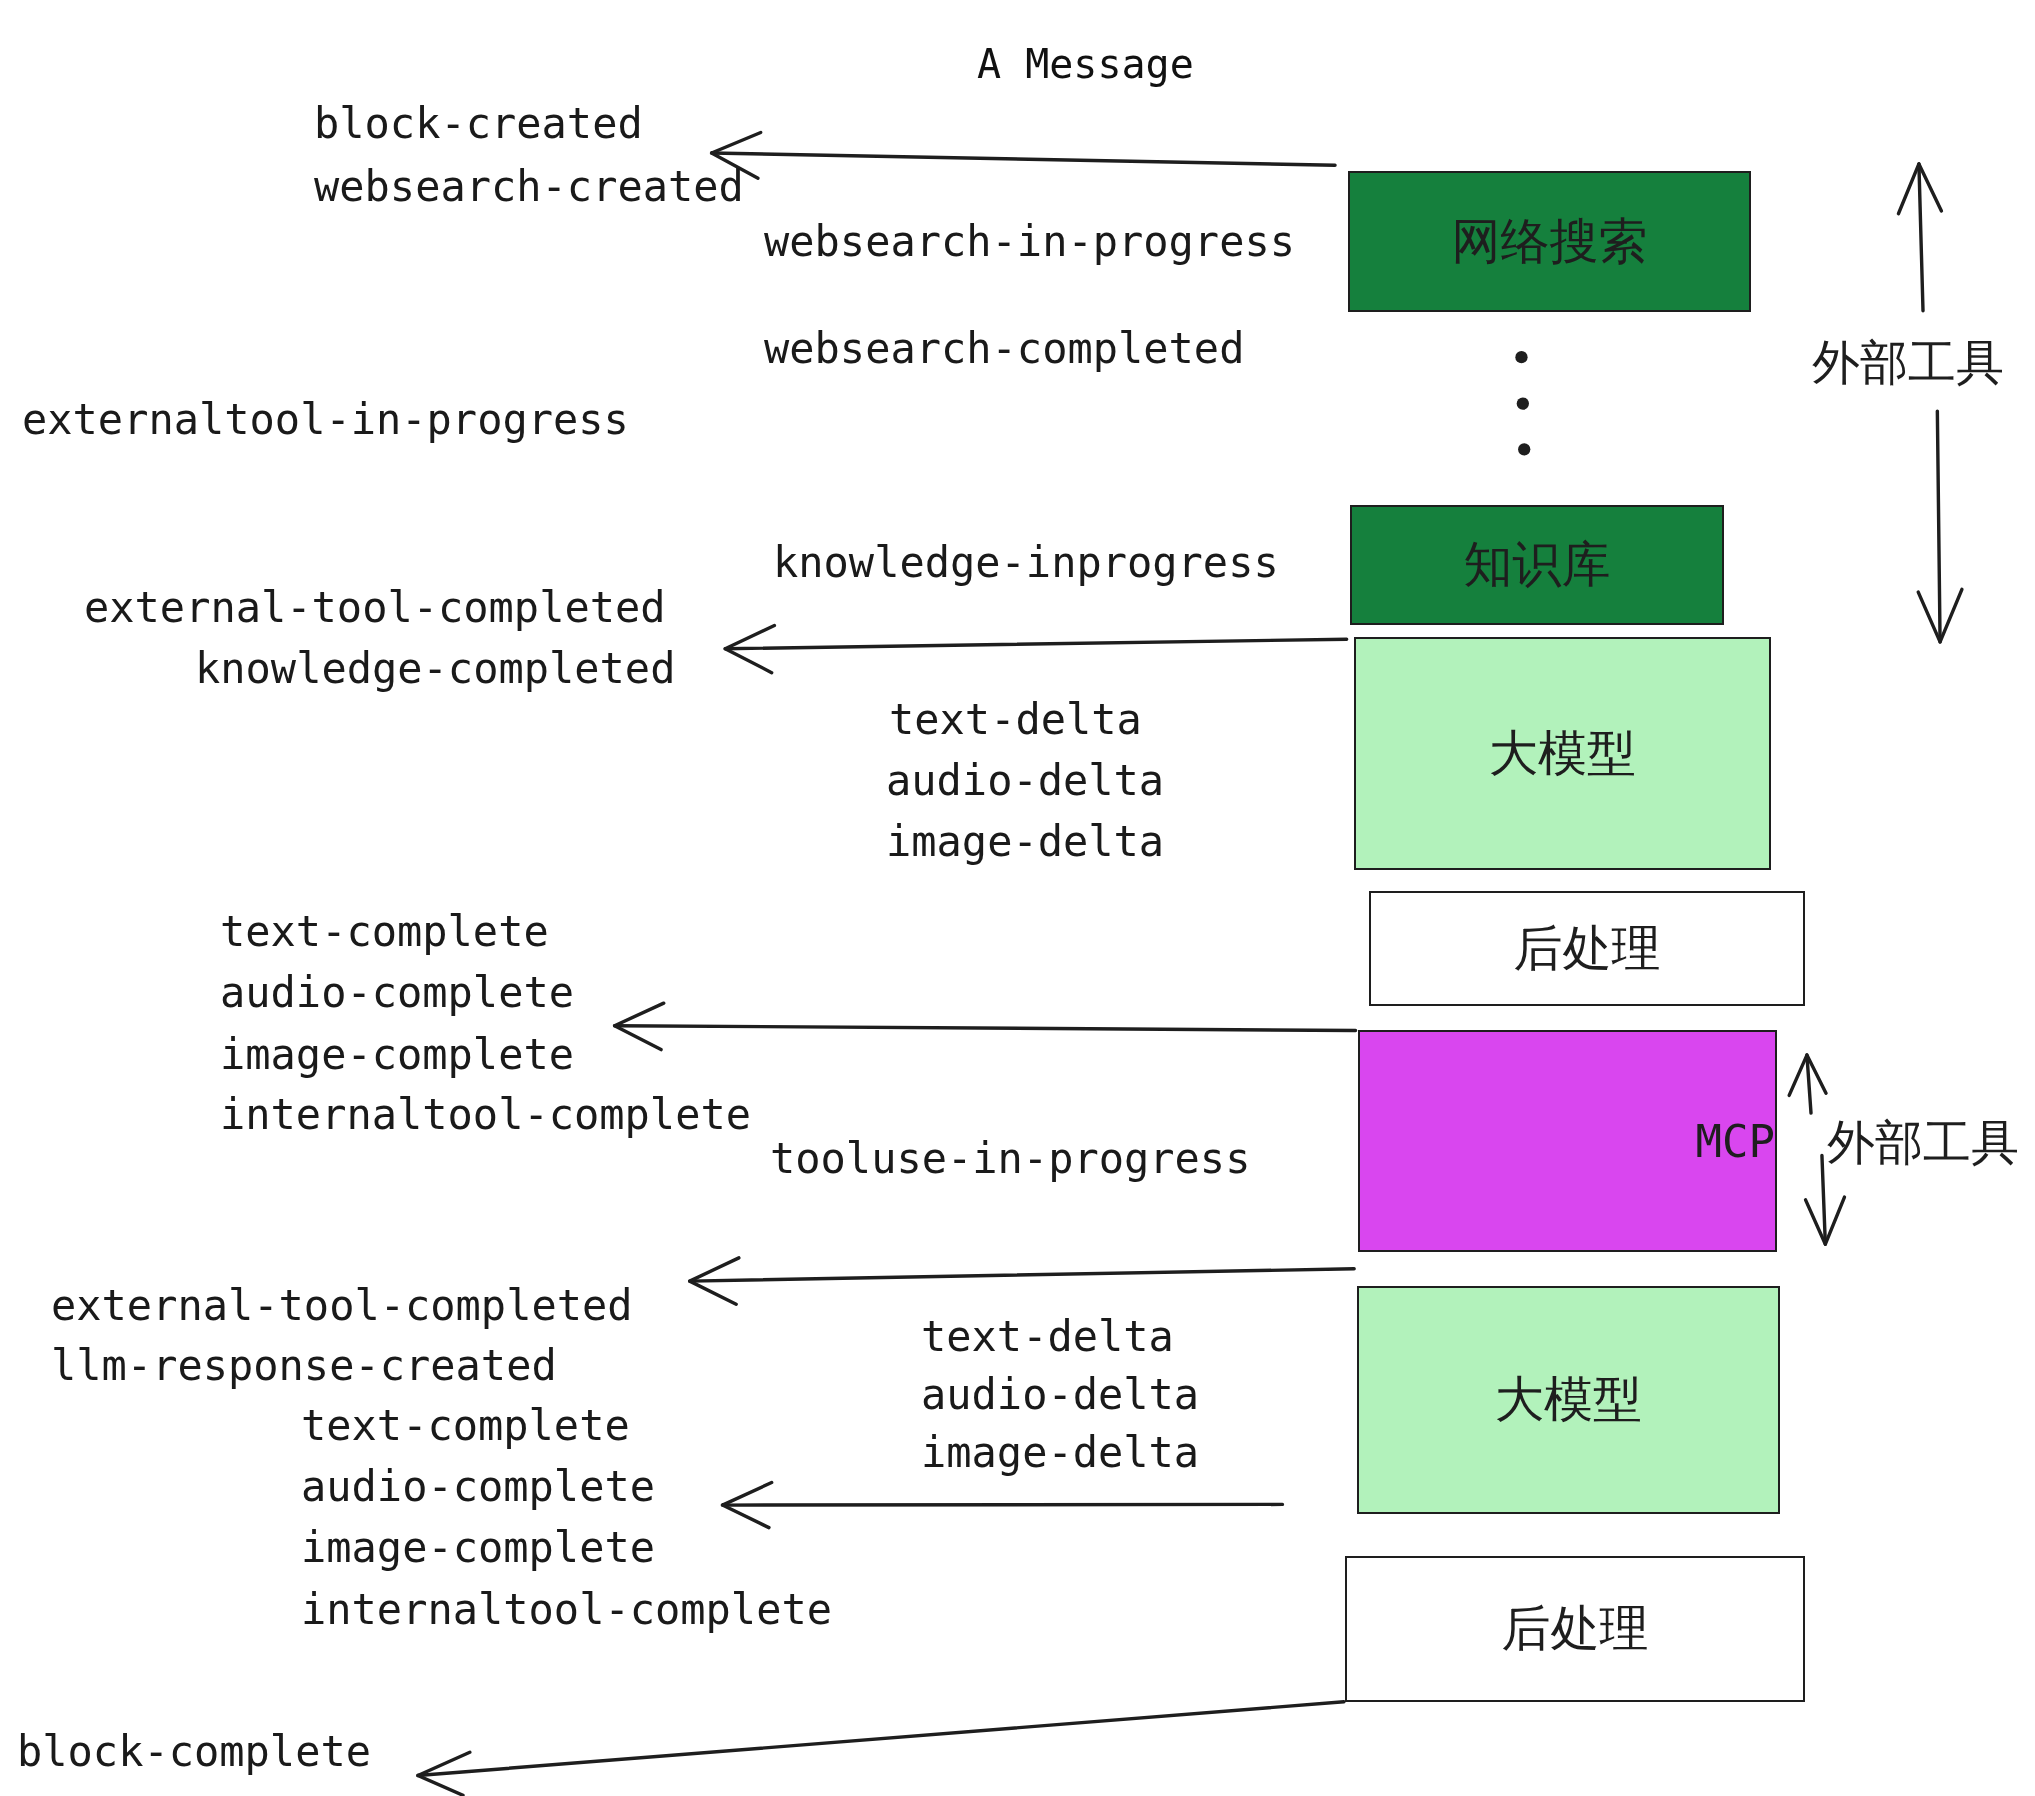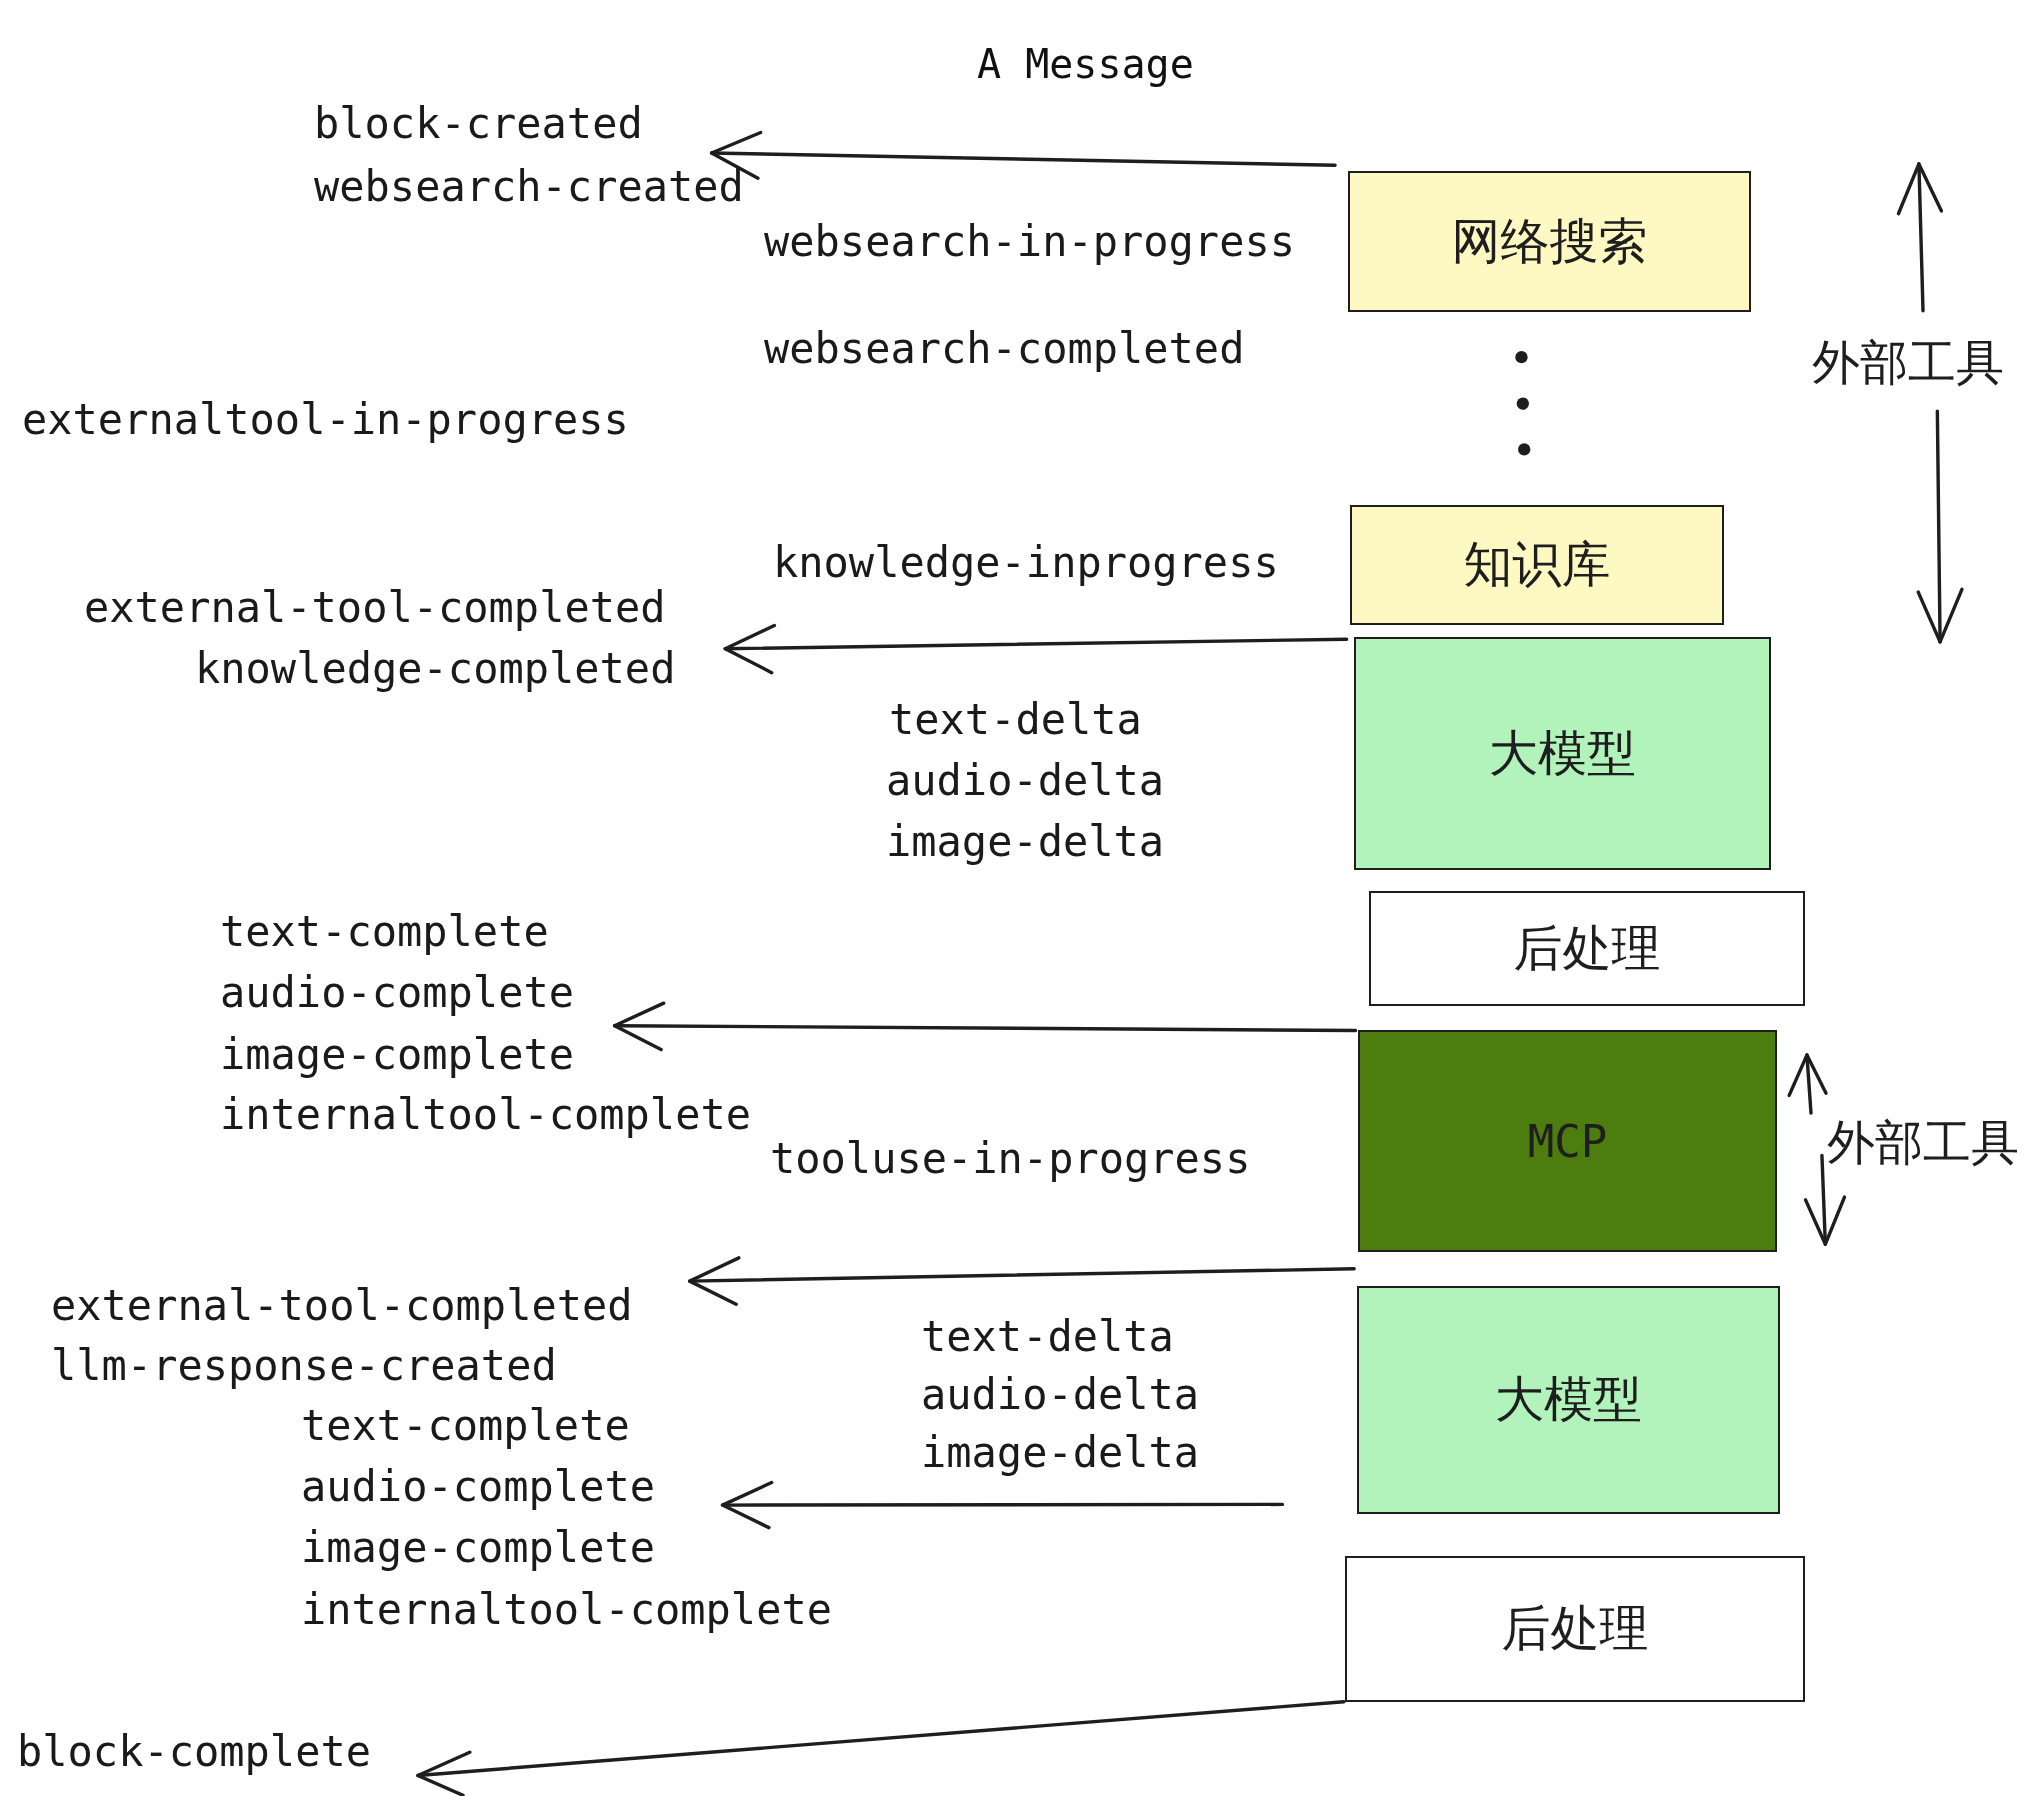--- a/index.html
+++ b/index.html
@@ -25,23 +25,23 @@
     white-space:nowrap;
     color:#111;
   }
   .node{
     position:absolute;
     border:2.7px solid #1e1e1e;
     display:flex;align-items:center;justify-content:center;
     box-sizing:border-box;
     background:#ffffff;
   }
-  .node.pink{background:#fef9c3;}
+  .node.pink{background:#15803d;}
   .node.green{background:#b2f2bb;}
-  .node.yellow{background:#4d7c0f;}
+  .node.yellow{background:#d946ef;justify-content:flex-end;}
   .node.white{background:#ffffff;}
   .node-label{
     font-family:"DejaVu Sans","Liberation Sans",sans-serif;
     font-size:49px;
     color:#1e1e1e;
     white-space:nowrap;
   }
   .node-label.mono{
     font-family:"DejaVu Sans Mono","Liberation Mono",monospace;
     font-size:44px;

